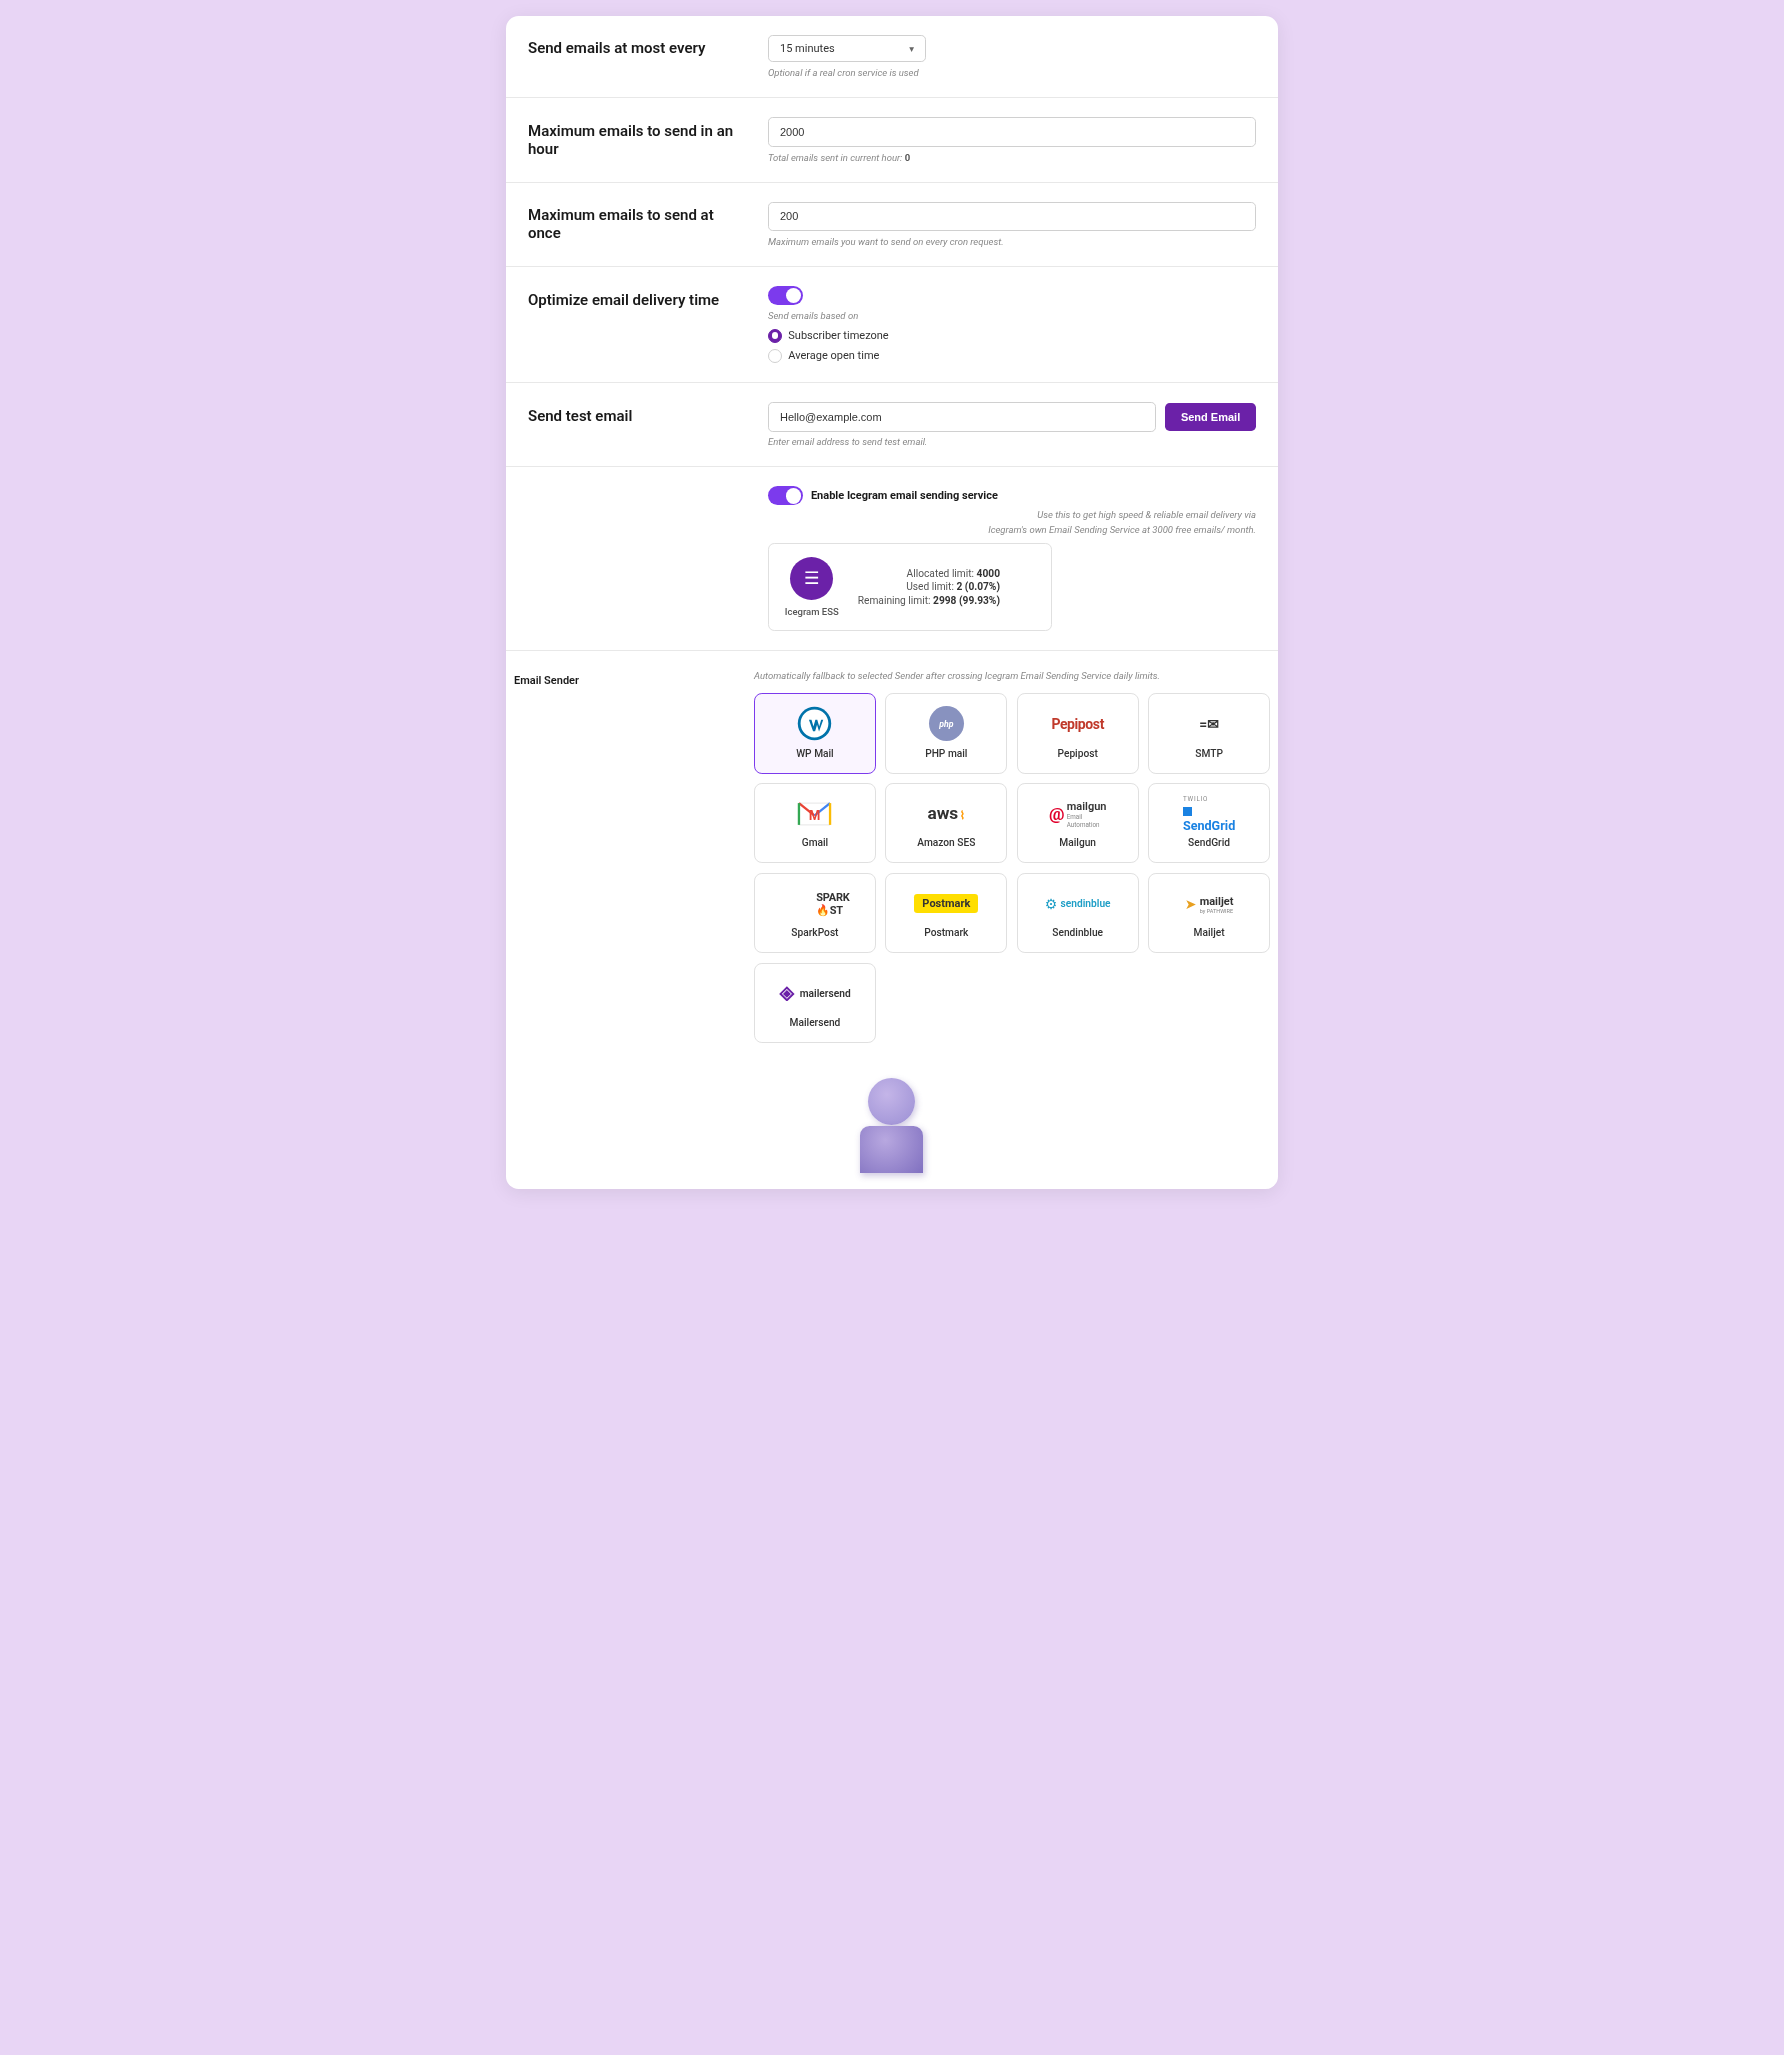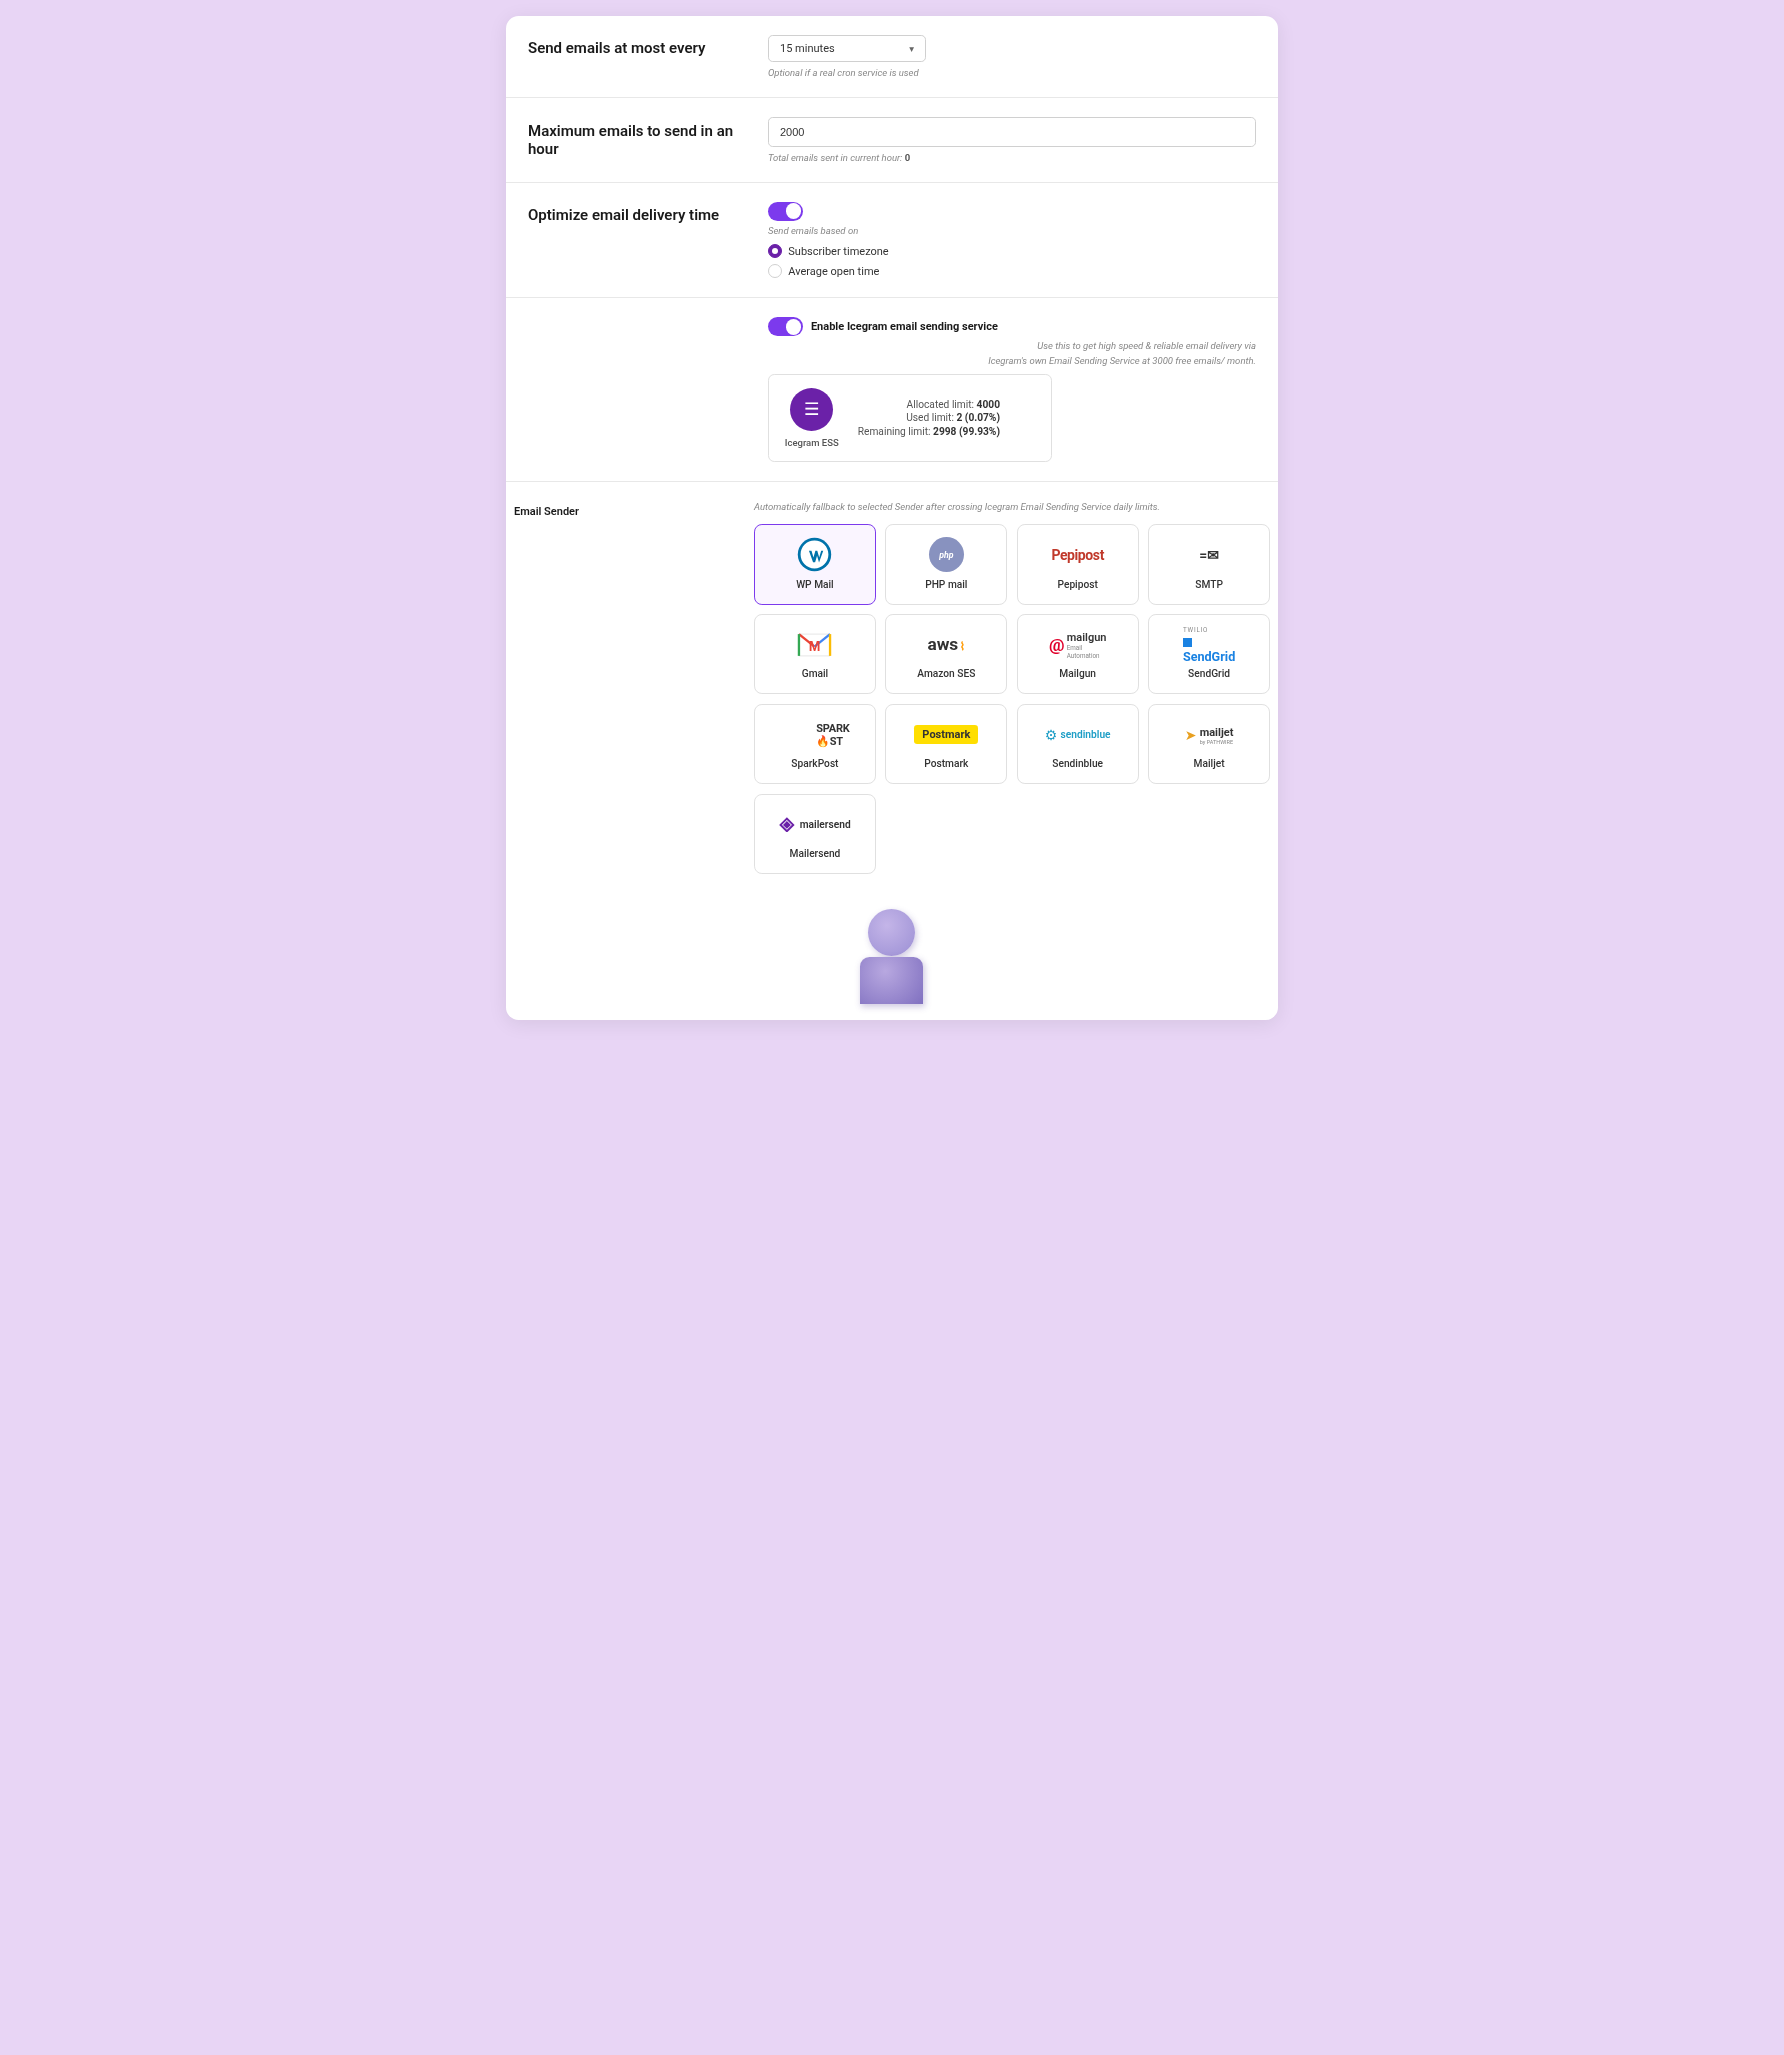--- a/index.html
+++ b/index.html
@@ -498,20 +498,27 @@
   </div>
 
   <div class="settings-row">
     <div class="row-label">Maximum emails to send in an hour</div>
     <div class="row-content">
       <input class="text-input" type="number" value="2000" style="">
       <span class="hint-text">Total emails sent in current hour: <strong>0</strong></span>
     </div>
   </div>
 
+  <div class="settings-row">
+    <div class="row-label">Maximum emails to send at once</div>
+    <div class="row-content">
+      <input class="text-input" type="number" value="200" style="">
+      <span class="hint-text">Maximum emails you want to send on every cron request.</span>
+    </div>
+  </div>
 
   <div class="settings-row">
     <div class="row-label">Optimize email delivery time</div>
     <div class="row-content">
       <div class="toggle-wrapper">
         <div class="toggle active">
           <div class="toggle-knob"></div>
         </div>
       </div>
       <span class="hint-text">Send emails based on</span>
@@ -523,20 +530,30 @@
           <span>Subscriber timezone</span>
         </div>
         <div class="radio-item">
           <div class="radio-circle"></div>
           <span>Average open time</span>
         </div>
       </div>
     </div>
   </div>
 
+  <div class="settings-row">
+    <div class="row-label">Send test email</div>
+    <div class="row-content">
+      <div class="test-email-row">
+        <input class="test-email-input" type="email" value="Hello@example.com" placeholder="Hello@example.com" style="">
+        <button class="send-email-btn">Send Email</button>
+      </div>
+      <span class="hint-text">Enter email address to send test email.</span>
+    </div>
+  </div>
 
   <div class="settings-row" style="border-bottom: 0.8px solid #e8e8e8;">
     <div class="row-label"></div>
     <div class="row-content ess-section">
       <div class="ess-toggle-row">
         <div class="toggle active">
           <div class="toggle-knob"></div>
         </div>
         <span class="ess-title">Enable Icegram email sending service</span>
       </div>

